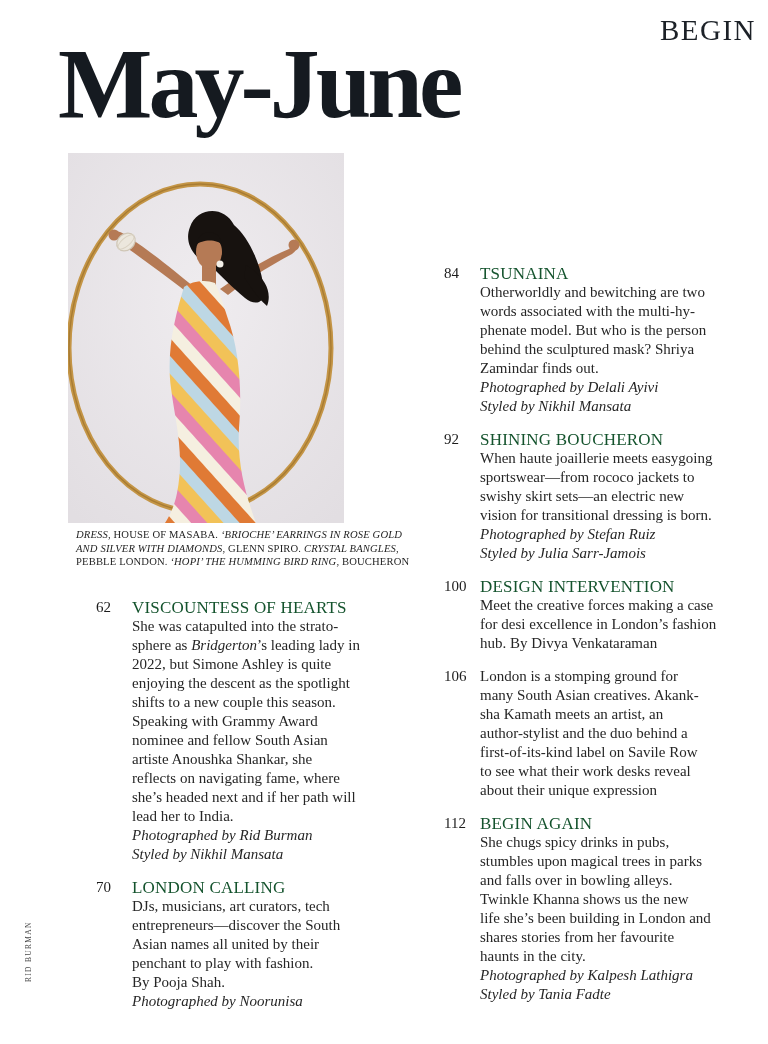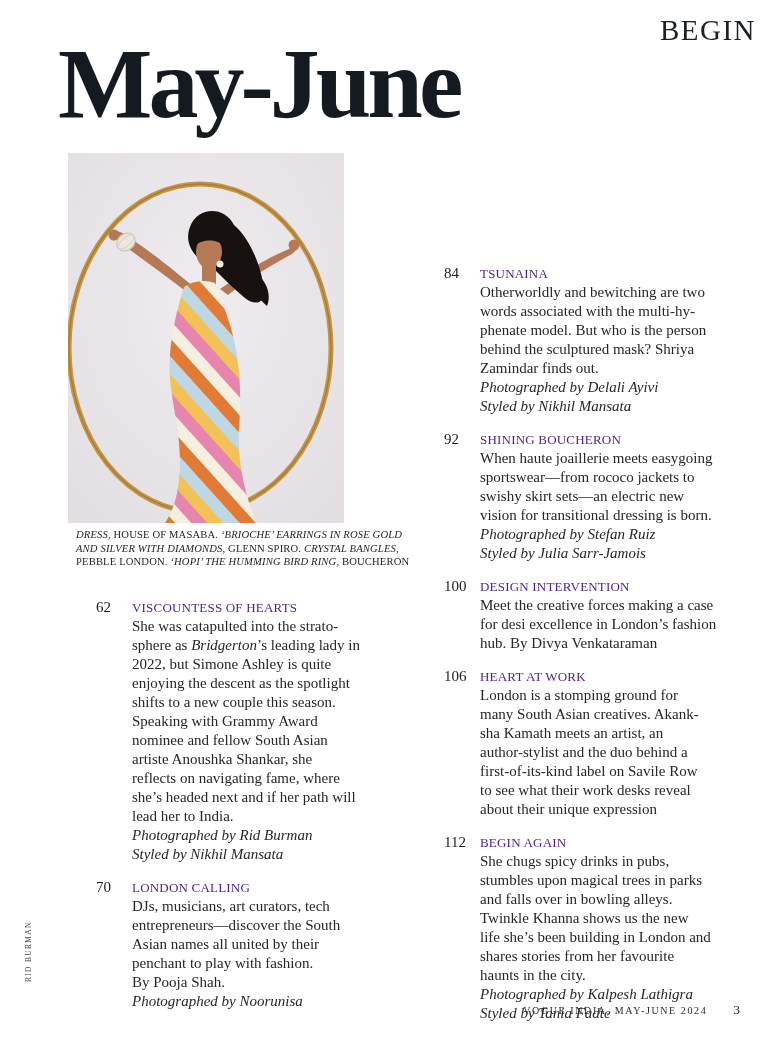--- a/index.html
+++ b/index.html
@@ -27,21 +27,21 @@
     position:absolute; left:76px; top:528px; width:352px;
     font-size:10.6px; line-height:13.5px; letter-spacing:0.15px;
     color:#1f1f1f; white-space:pre-line;
   }
   .col { position:absolute; }
   .col-left  { left:96px;  top:598px; width:330px; }
   .col-right { left:444px; top:264px; width:300px; }
   .entry { display:flex; margin-bottom:14px;font-family:Liberation Serif, serif; }
   .num { width:36px; flex:none; font-size:15px; line-height:19px; color:#1c1c1c; }
   .entry-main { flex:1; }
-  .entry-title { font-size:13px; line-height:19px; letter-spacing:0.2px; color:#4c1d95; }
+  .entry-title { font-size:17px; line-height:19px; letter-spacing:0.2px; color:#14532d; }
   .entry-body { font-size:15px; line-height:19px; color:#262626; white-space:pre-line; }
   .it { font-style:italic; }
   .vertical-credit {
     position:absolute; left:24px; top:902px; height:80px;
     writing-mode:vertical-rl; transform:rotate(180deg);
     font-size:7.5px; letter-spacing:1.3px; color:#4a4a4a;
   }
   .footer {
     position:absolute; top:1002px; right:28px;
     display:flex; align-items:baseline; gap:26px;
@@ -167,21 +167,20 @@
         <div class="entry-main">
           <div class="entry-title">DESIGN INTERVENTION</div>
           <div class="entry-body"><span>Meet the creative forces making a case
 for desi excellence in London’s fashion
 hub. By Divya Venkataraman</span></div>
         </div>
       </div>
       <div class="entry">
         <div class="num">106</div>
         <div class="entry-main">
-          <div class="entry-title">HEART AT WORK</div>
           <div class="entry-body"><span>London is a stomping ground for
 many South Asian creatives. Akank-
 sha Kamath meets an artist, an
 author-stylist and the duo behind a
 first-of-its-kind label on Savile Row
 to see what their work desks reveal
 about their unique expression</span></div>
         </div>
       </div>
       <div class="entry">
@@ -196,18 +195,14 @@
 shares stories from her favourite
 haunts in the city.
 </span><span class="it">Photographed by Kalpesh Lathigra
 Styled by Tania Fadte</span></div>
         </div>
       </div>
     </div>
 
   <div class="vertical-credit">RID BURMAN</div>
 
-  <div class="footer">
-    <span class="footer-issue">VOGUE INDIA, MAY-JUNE 2024</span>
-    <span class="footer-page">3</span>
-  </div>
 
 </div>
 
 </body></html>

